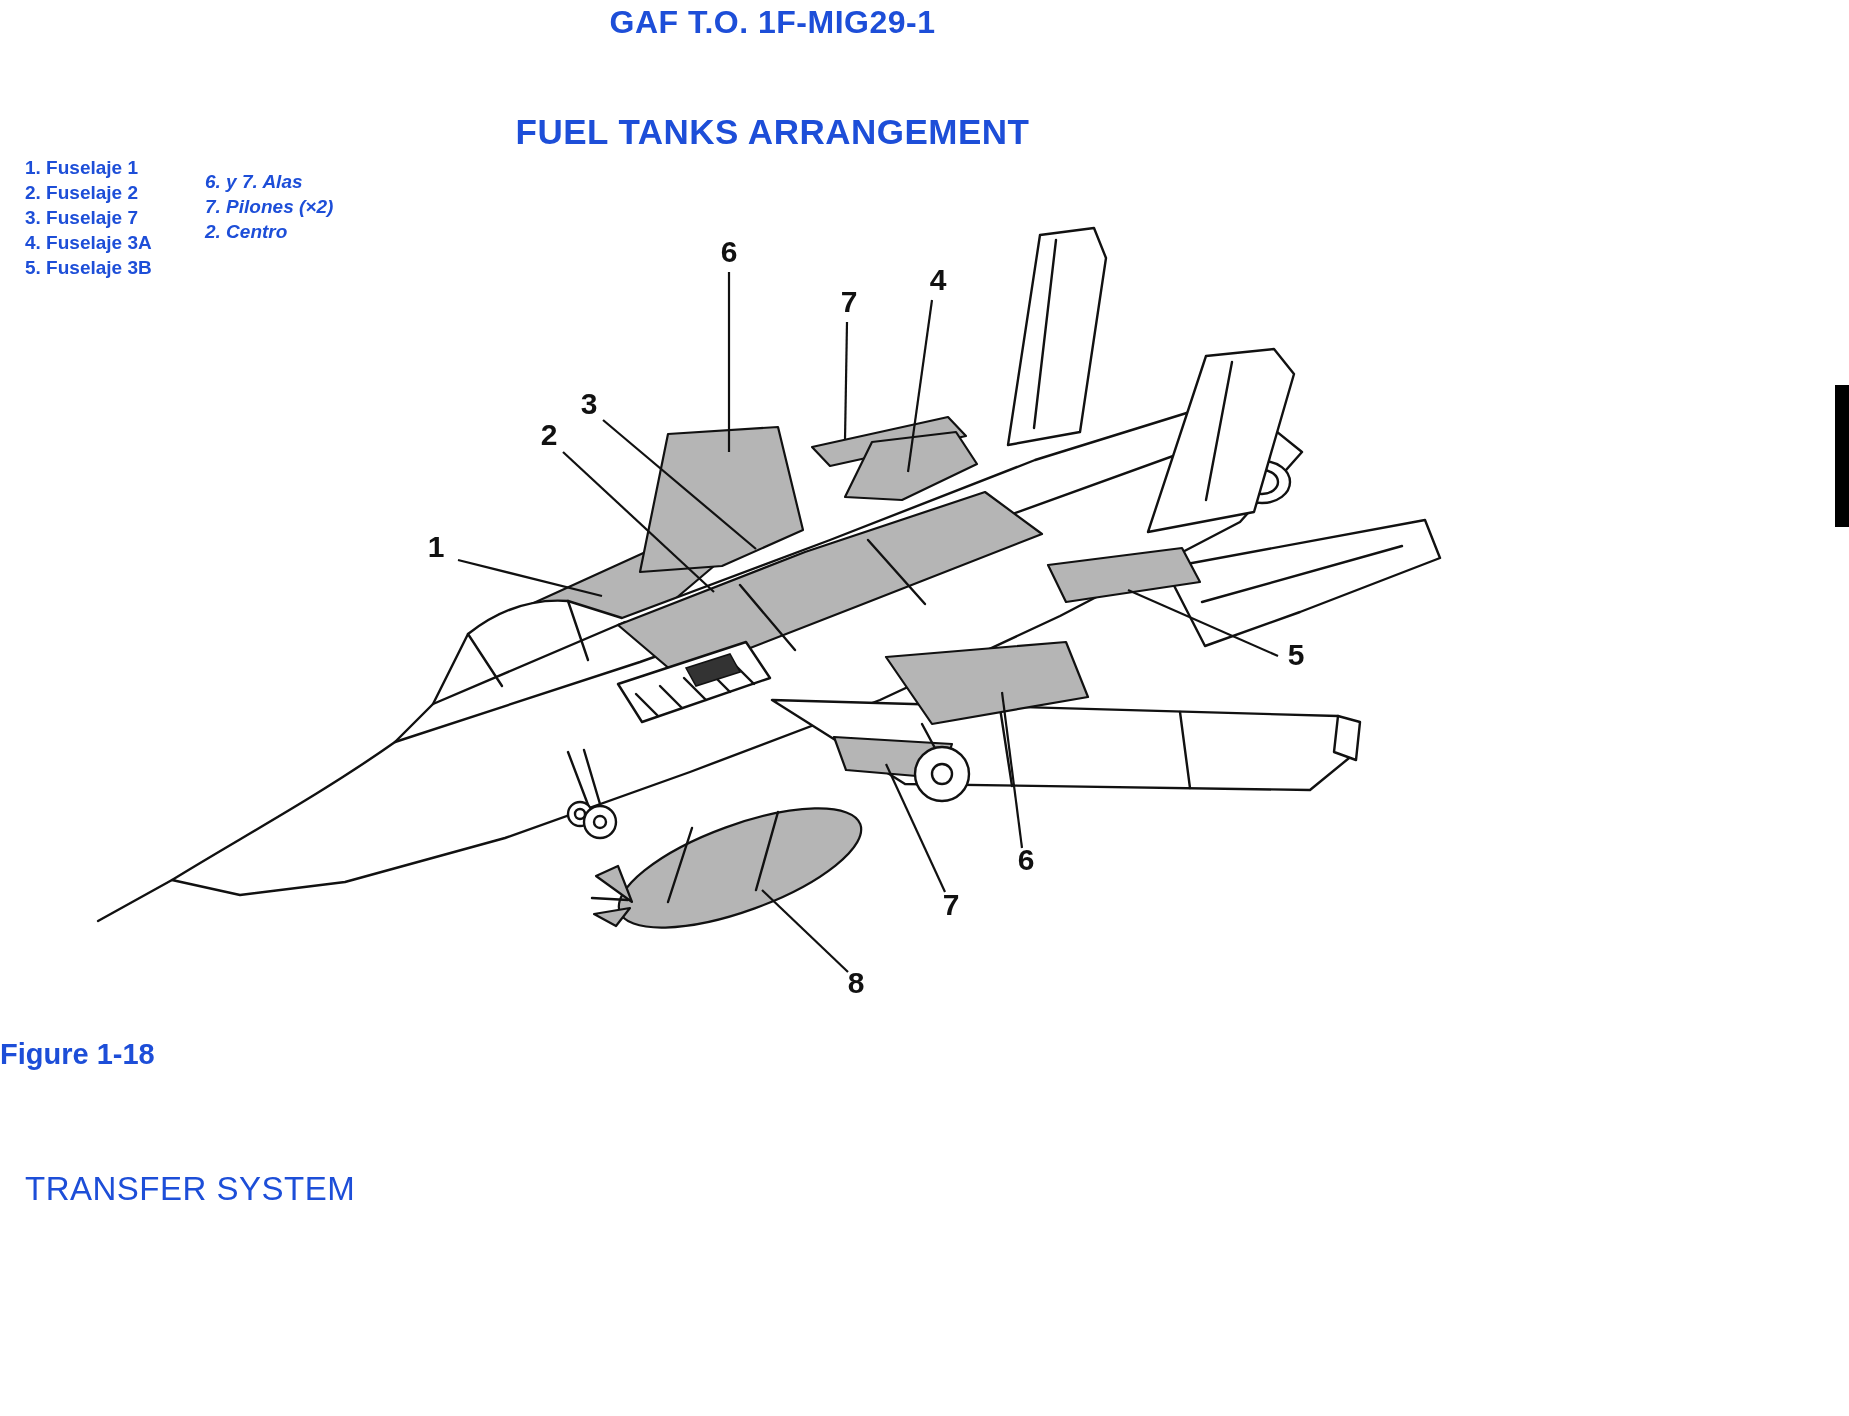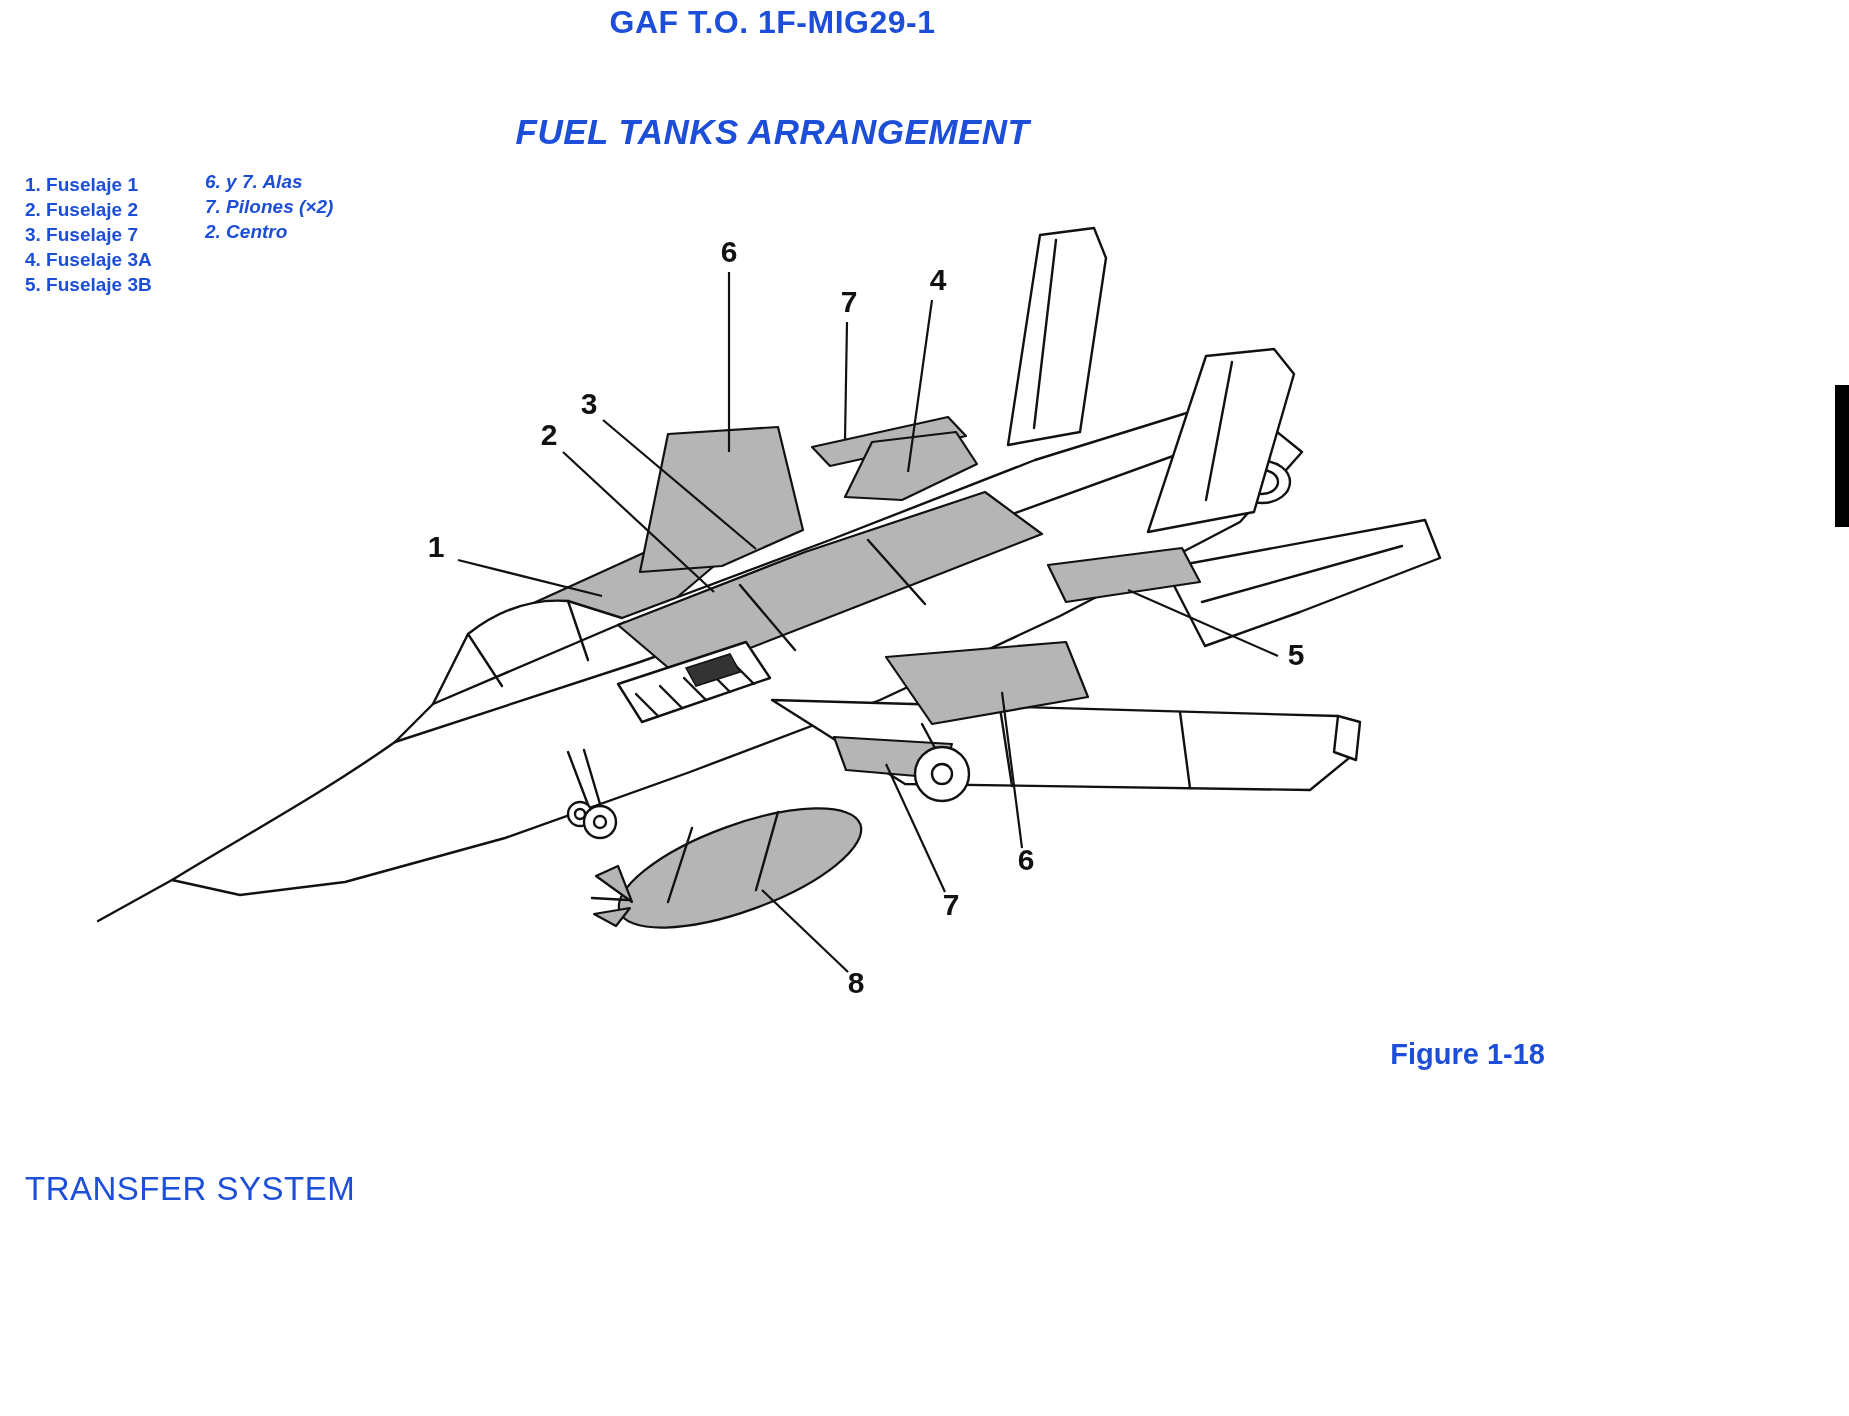--- a/index.html
+++ b/index.html
@@ -11,28 +11,28 @@
     overflow:hidden;
     font-family:"Liberation Sans","DejaVu Sans",sans-serif;
     color:#1d4ed8;
   }
   .doc-header{
     position:absolute; top:4px; left:0; width:1545px;
     text-align:center; font-size:32px; font-weight:bold; letter-spacing:0.5px;
   }
   .fig-title{
     position:absolute; top:112px; left:0; width:1545px;
-    text-align:center; font-size:35px; font-weight:bold; letter-spacing:0.5px;font-style:italic;
+    text-align:center; font-size:35px; font-weight:bold; letter-spacing:0.5px;
   }
   .legend{position:absolute; font-size:19px; font-weight:bold; line-height:25px; white-space:nowrap;}
-  .legend.col1{left:25px; top:172px;}
+  .legend.col1{left:25px; top:155px;}
   .legend.col2{left:205px; top:169px;font-style:italic;}
   .fig-caption{
     position:absolute; top:1038px; left:0; width:1545px;
-    text-align:right; font-size:29px; font-weight:bold;
+    text-align:left; font-size:29px; font-weight:bold;
   }
   .footer-heading{
     position:absolute; left:25px; top:1170px;
     font-size:33px; font-weight:normal; letter-spacing:0.5px;
   }
   .edge-tab{
     position:absolute; right:0; top:385px; width:14px; height:142px; background:#000;
   }
   svg.art{position:absolute; left:0; top:0;}
   .ln{stroke:#111; stroke-width:2.4; fill:none; stroke-linejoin:round; stroke-linecap:round;}

